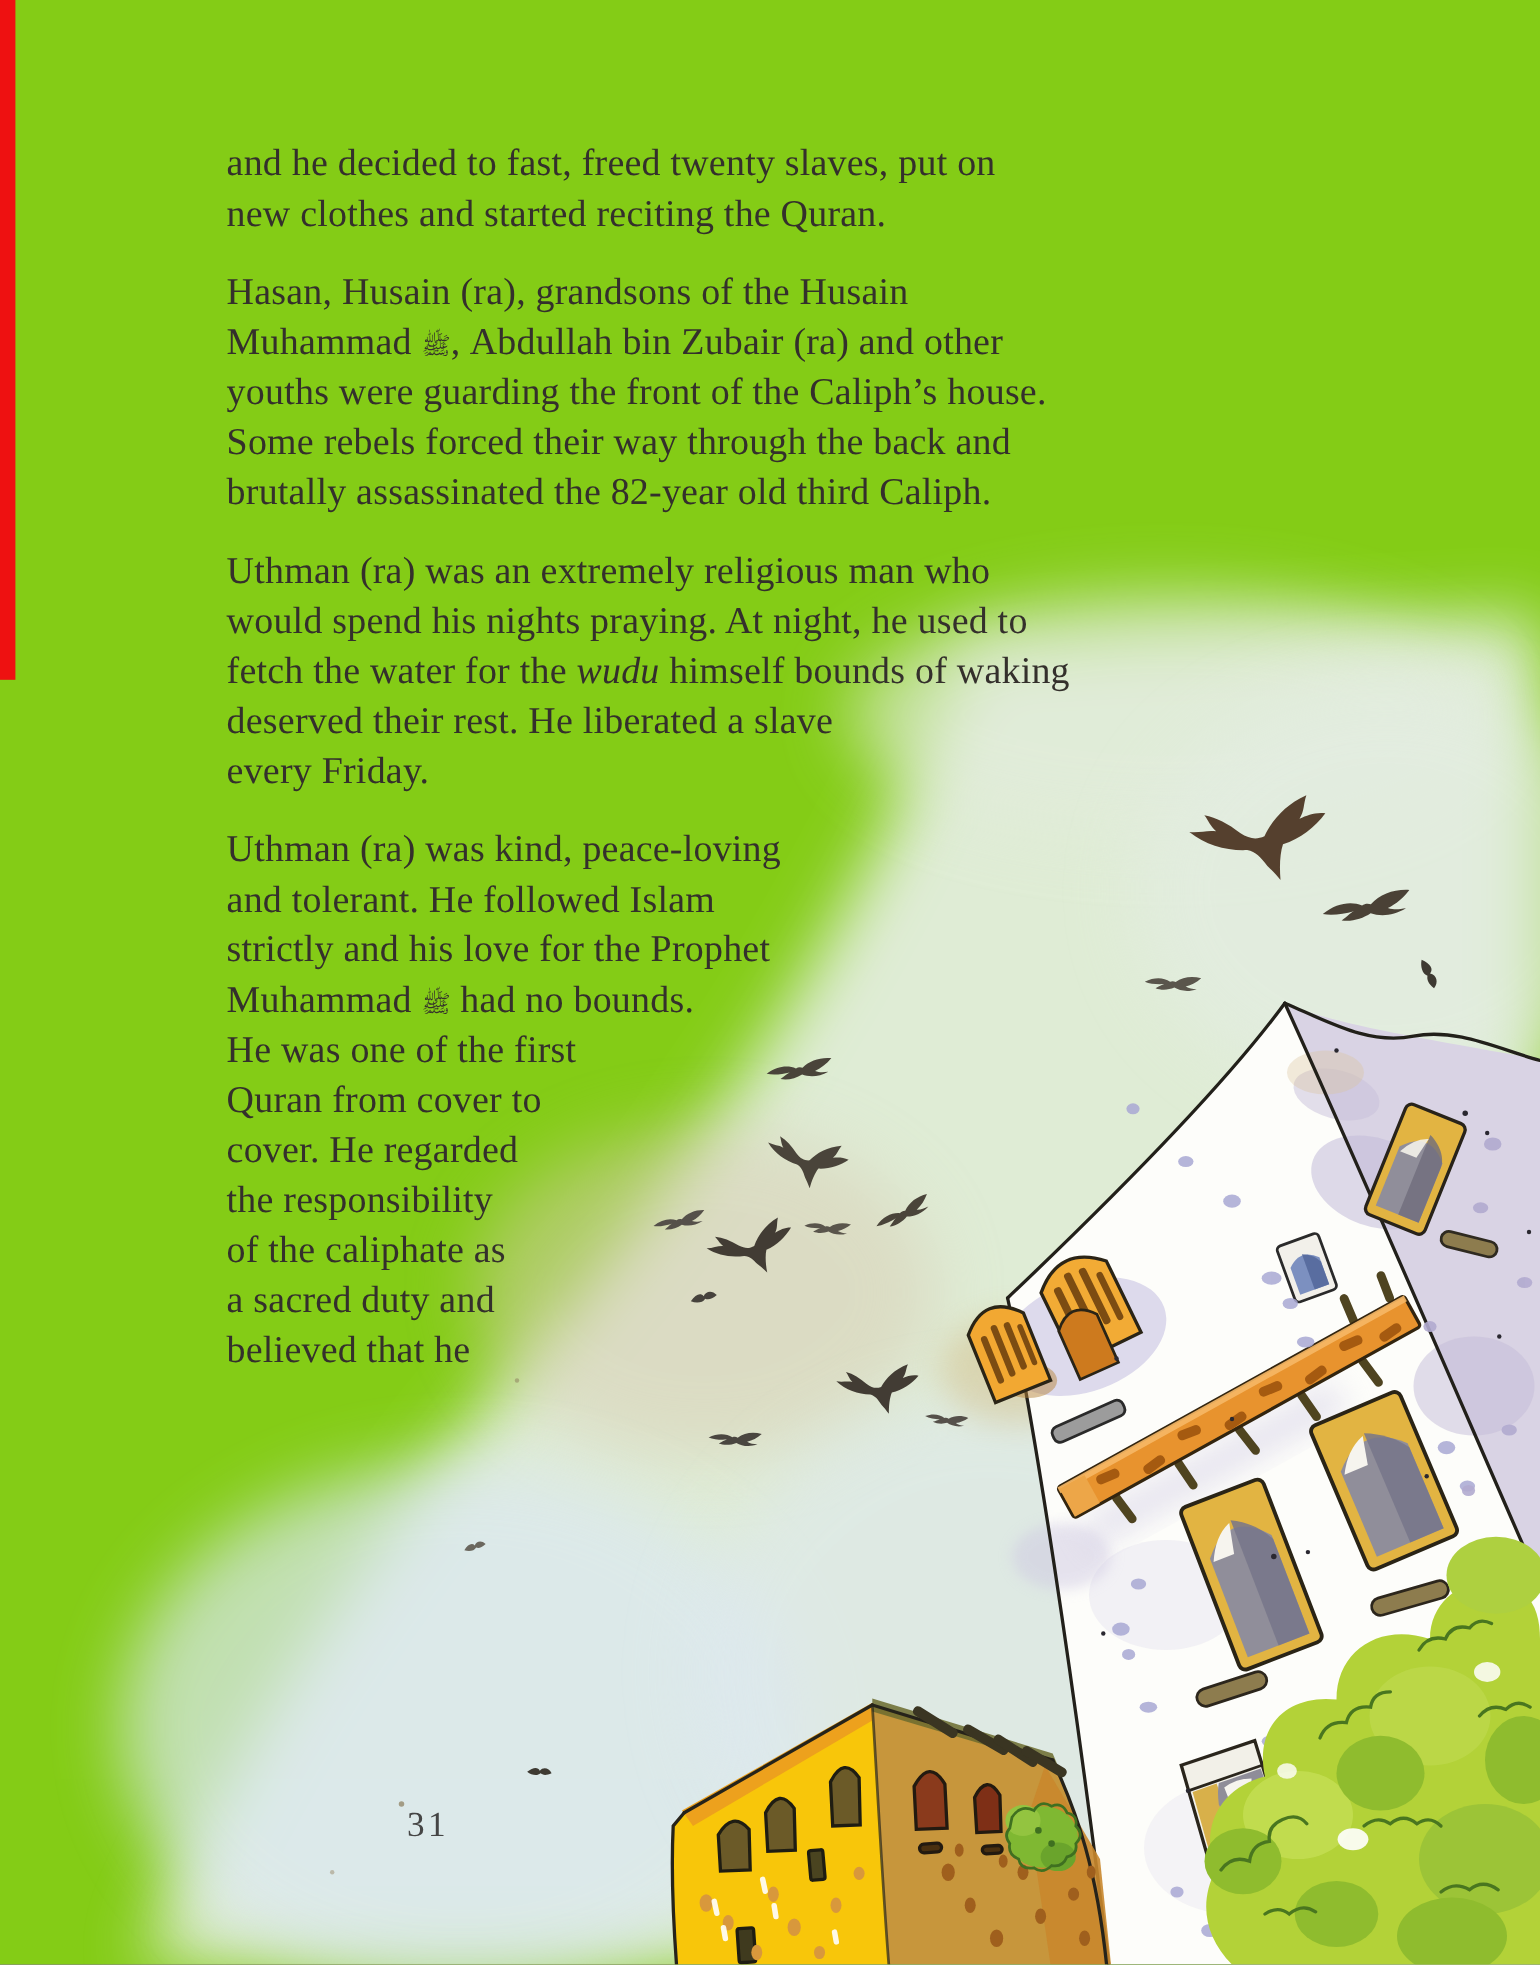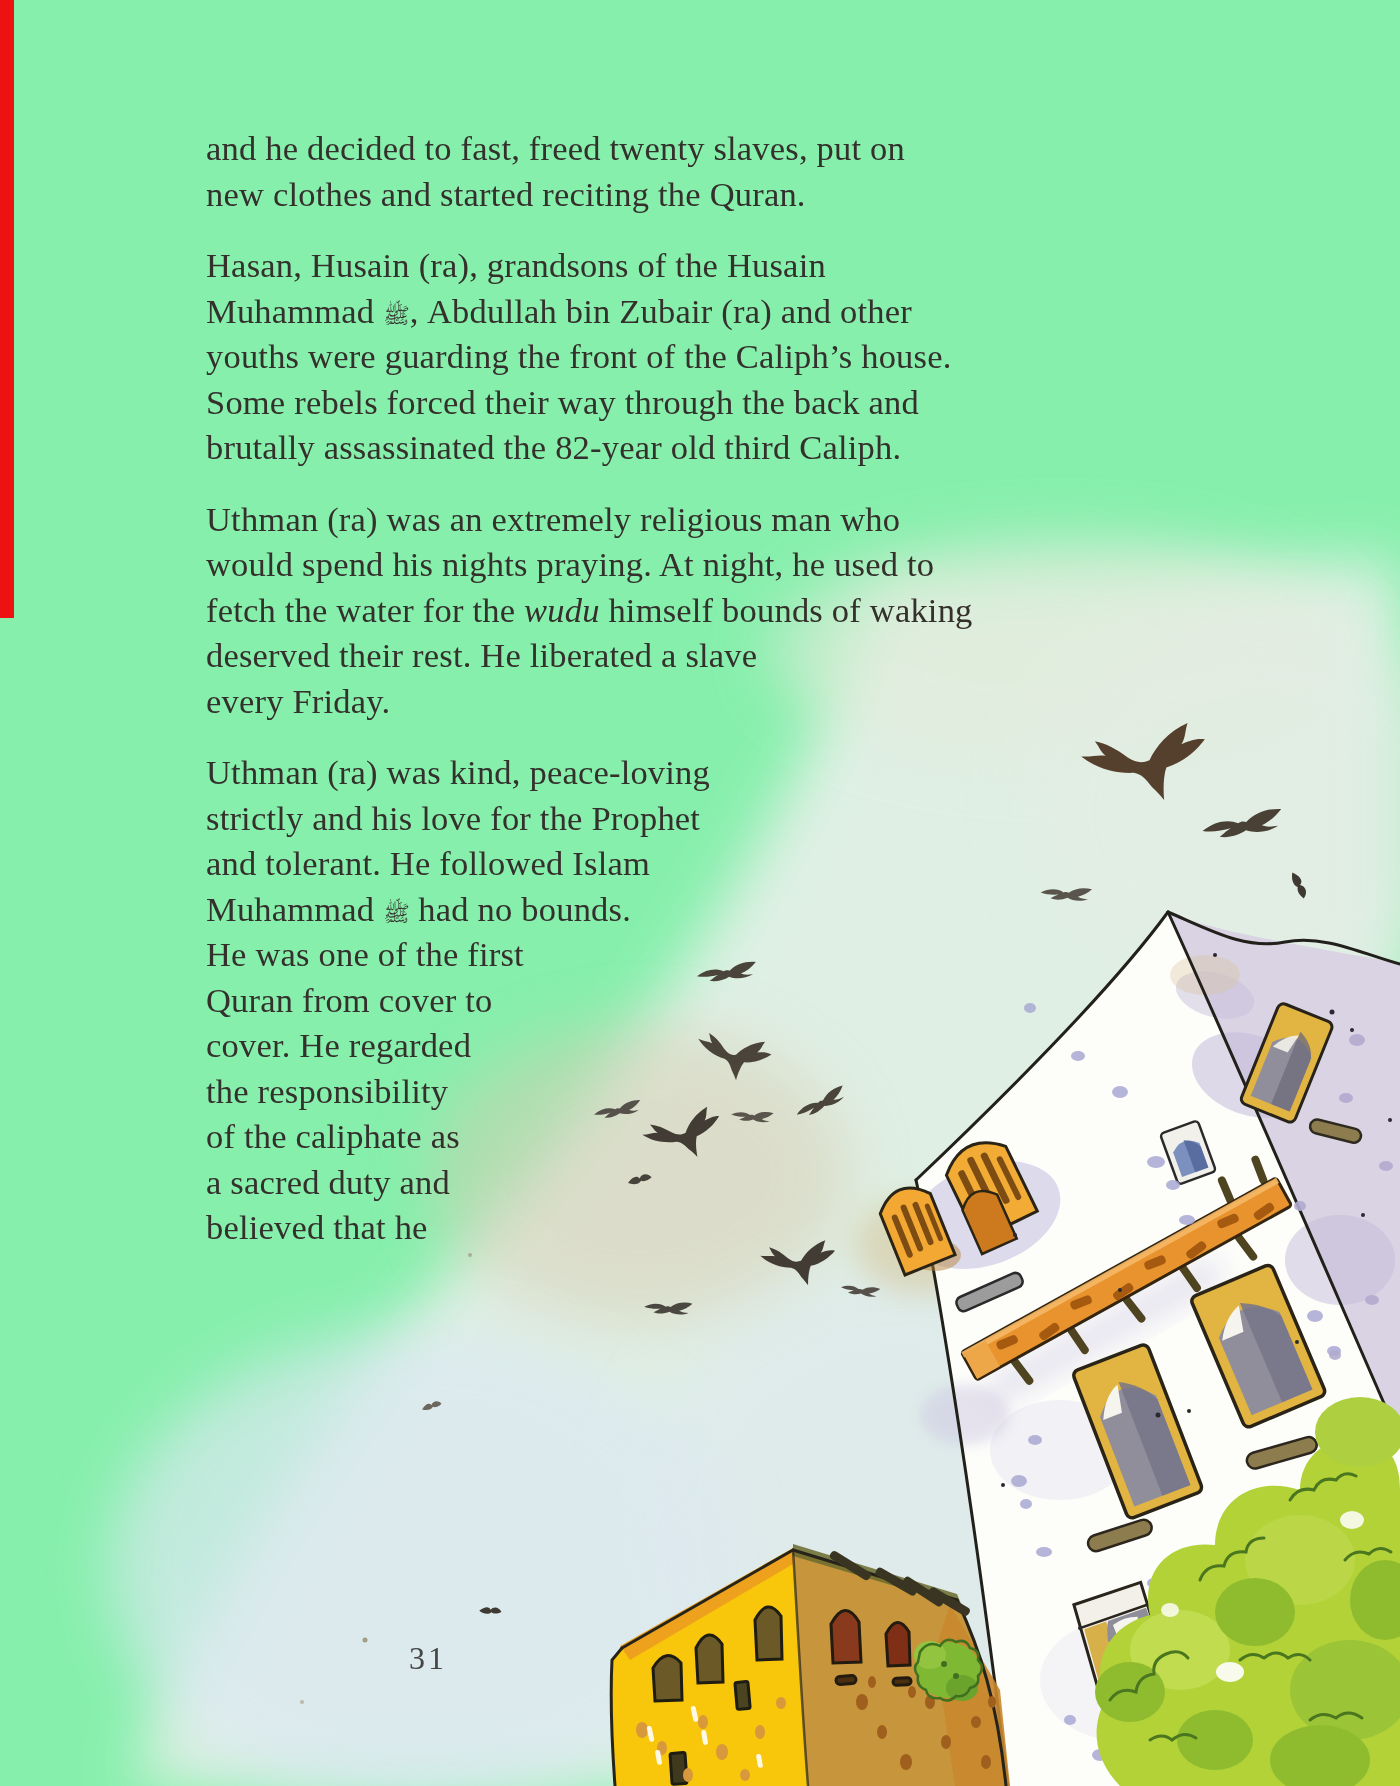--- a/index.html
+++ b/index.html
@@ -1,27 +1,27 @@
 <!DOCTYPE html>
 <html><head>
 <meta charset="utf-8">
 <style>
   html,body{margin:0;padding:0;background:#888;}
-  .page{position:relative;width:1400px;height:1786px;background:#86efac;overflow:hidden;
+  .page{position:relative;width:1400px;height:1786px;background:#84cc16;overflow:hidden;
         font-family:"Liberation Serif","DejaVu Serif",serif;}
   .red-strip{position:absolute;left:0;top:0;width:14px;height:618px;background:#ee1111;}
   .illustration{position:absolute;left:0;top:0;width:1400px;height:1786px;}
   .text-block{position:absolute;left:206px;top:126px;width:1000px;color:#34302c;
               font-size:34.5px;line-height:45.5px;letter-spacing:0.2px;}
   .para{margin:0 0 26px 0;}
   .line{white-space:nowrap;}
   .it{font-style:italic;text-align:right;}
   .saw{font-family:"DejaVu Sans",sans-serif;font-size:22px;line-height:1;}
   .page-number{position:absolute;left:370px;top:1640px;font-size:32px;color:#454545;
-               letter-spacing:3px;margin-left:39px;}
+               letter-spacing:3px;}
 </style>
 </head>
 <body>
 
 <div class="page">
 
   <svg class="illustration" viewBox="0 0 1400 1786" xmlns="http://www.w3.org/2000/svg">
     <defs>
       <filter id="b30" x="-60%" y="-60%" width="220%" height="220%">
           <feGaussianBlur stdDeviation="30"></feGaussianBlur>
@@ -347,22 +347,22 @@
     </div>
     <div class="para">
       <div class="line">Uthman (ra) was an extremely religious man who</div>
       <div class="line">would spend his nights praying. At night, he used to</div>
       <div class="line"><span>fetch the water for the </span><span class="it">wudu</span><span> himself bounds of waking</span></div>
       <div class="line">deserved their rest. He liberated a slave</div>
       <div class="line">every Friday.</div>
     </div>
     <div class="para">
       <div class="line">Uthman (ra) was kind, peace-loving</div>
+      <div class="line">and tolerant. He followed Islam</div>
       <div class="line">strictly and his love for the Prophet</div>
-      <div class="line">and tolerant. He followed Islam</div>
       <div class="line"><span>Muhammad </span><span class="saw">ﷺ</span><span> had no bounds.</span></div>
       <div class="line">He was one of the first</div>
       <div class="line">Quran from cover to</div>
       <div class="line">cover. He regarded</div>
       <div class="line">the responsibility</div>
       <div class="line">of the caliphate as</div>
       <div class="line">a sacred duty and</div>
       <div class="line">believed that he</div>
     </div>
   </main>

